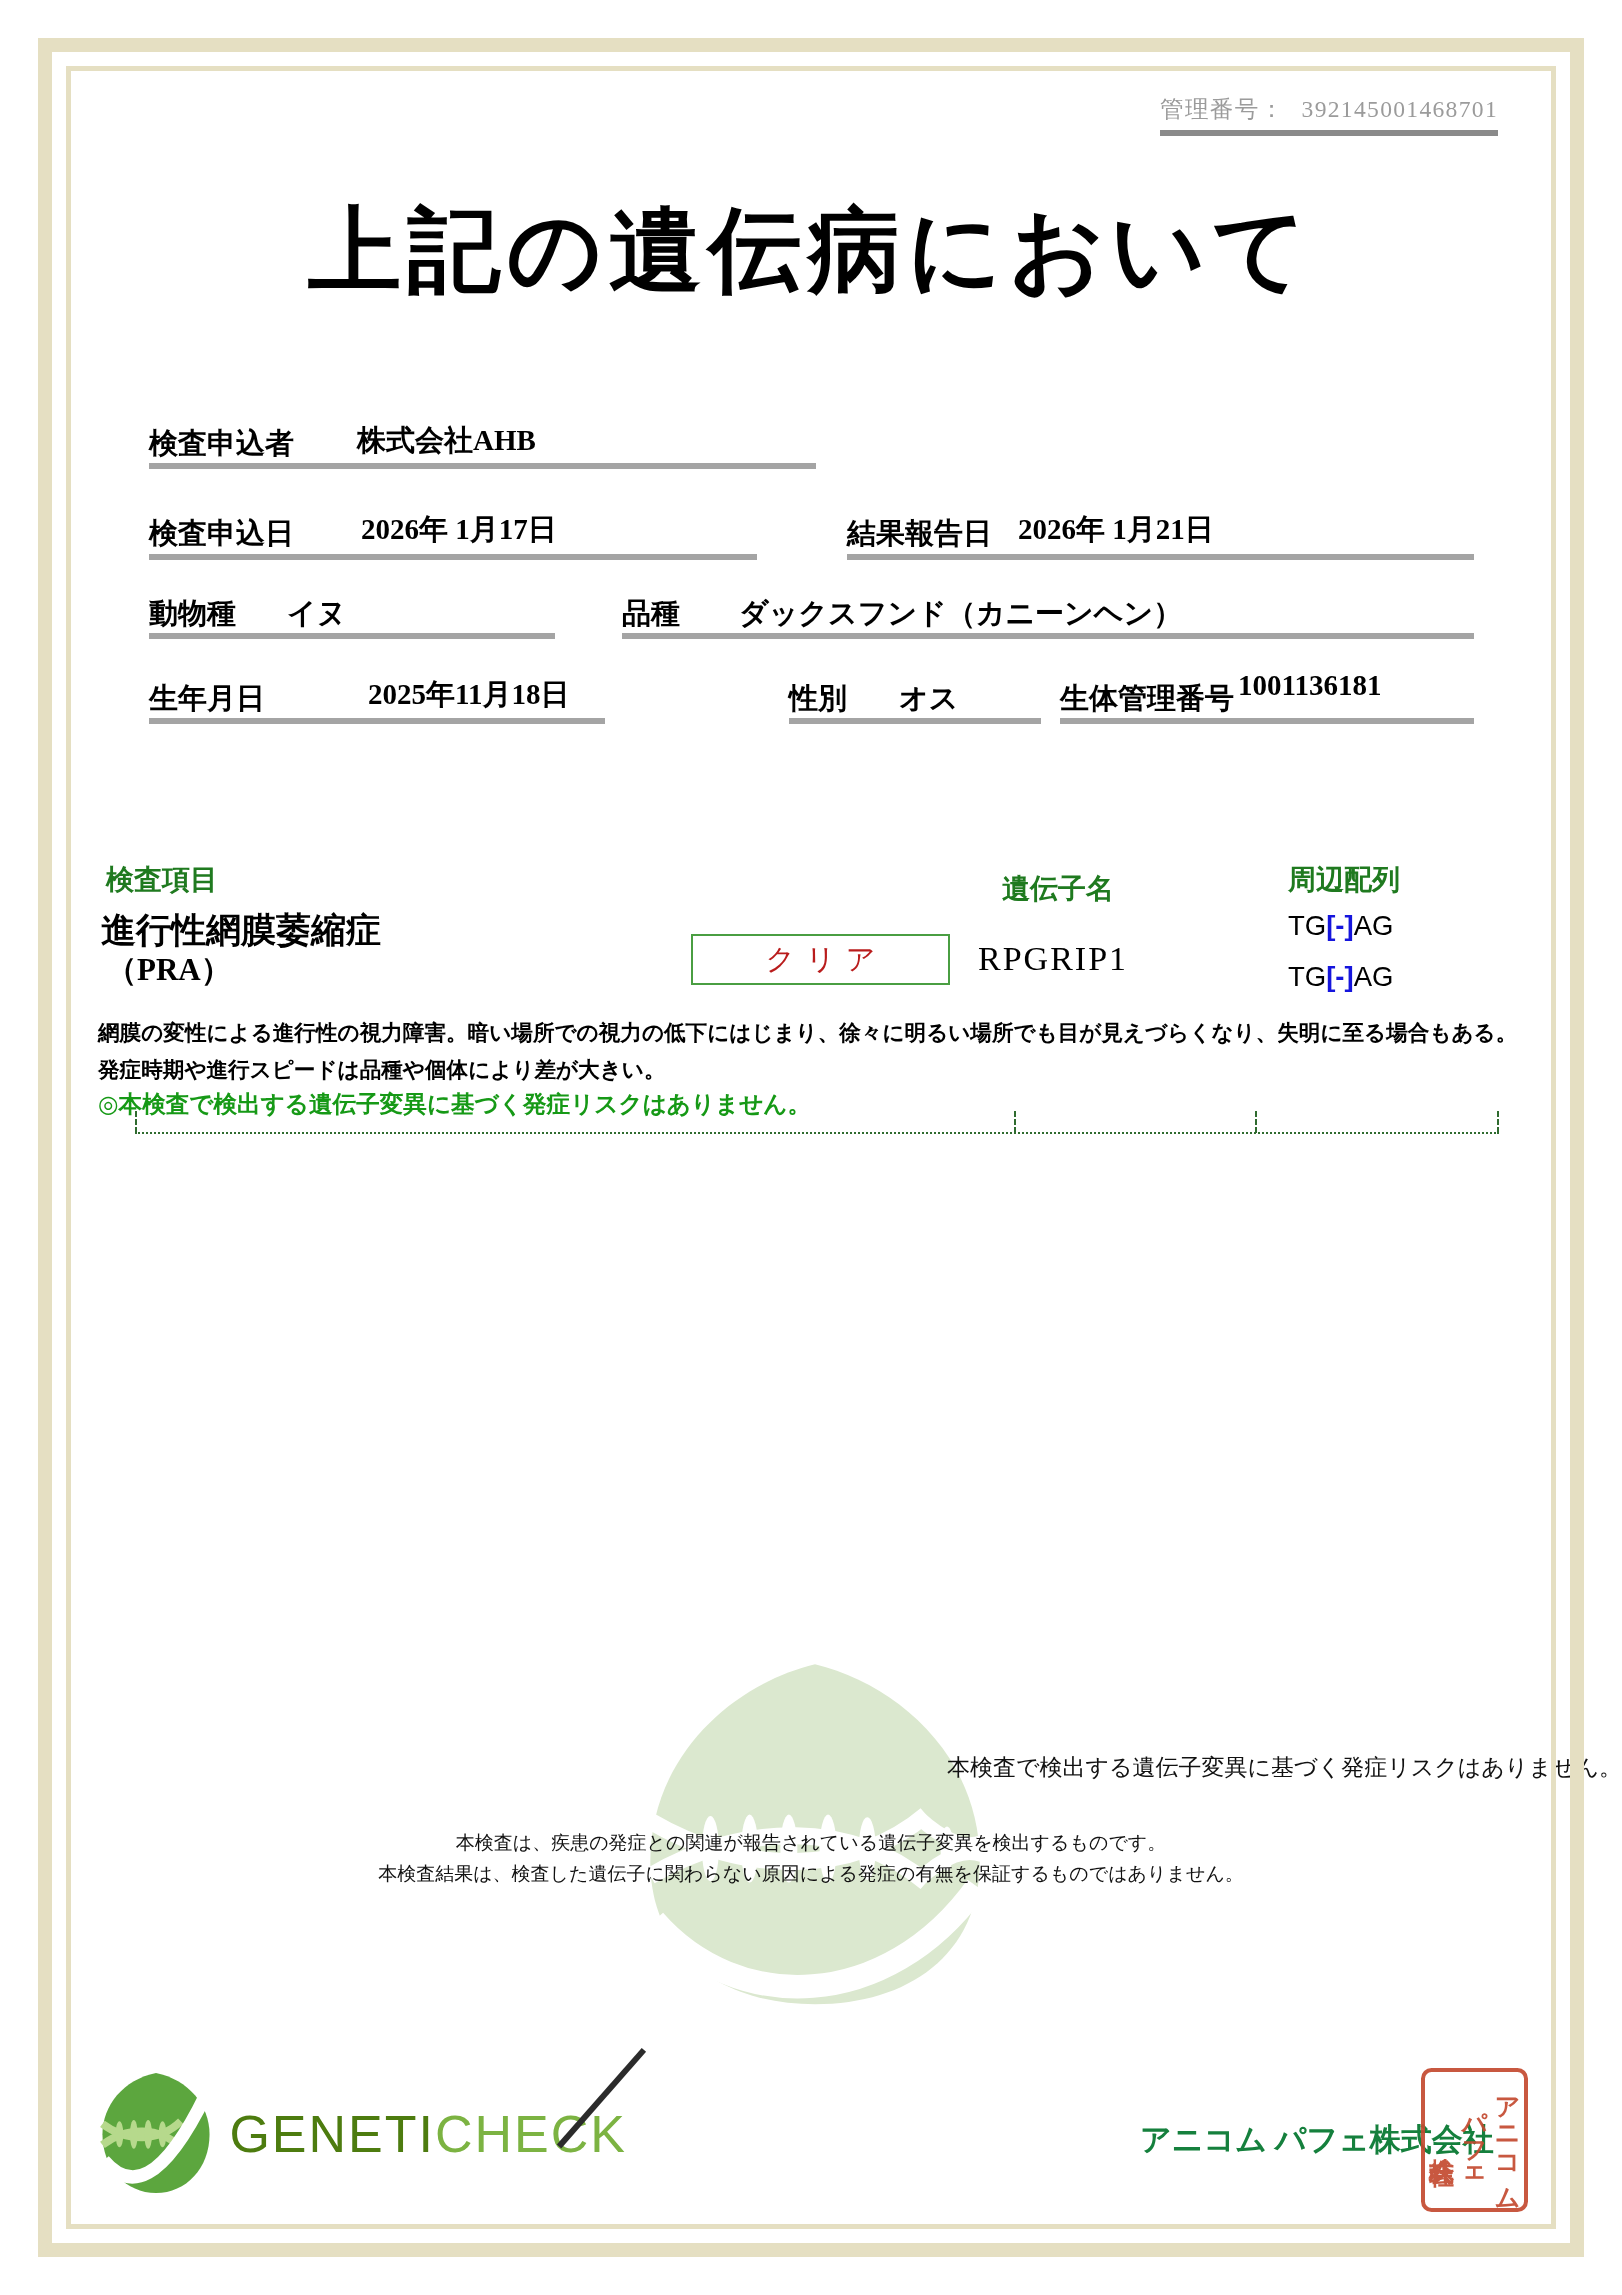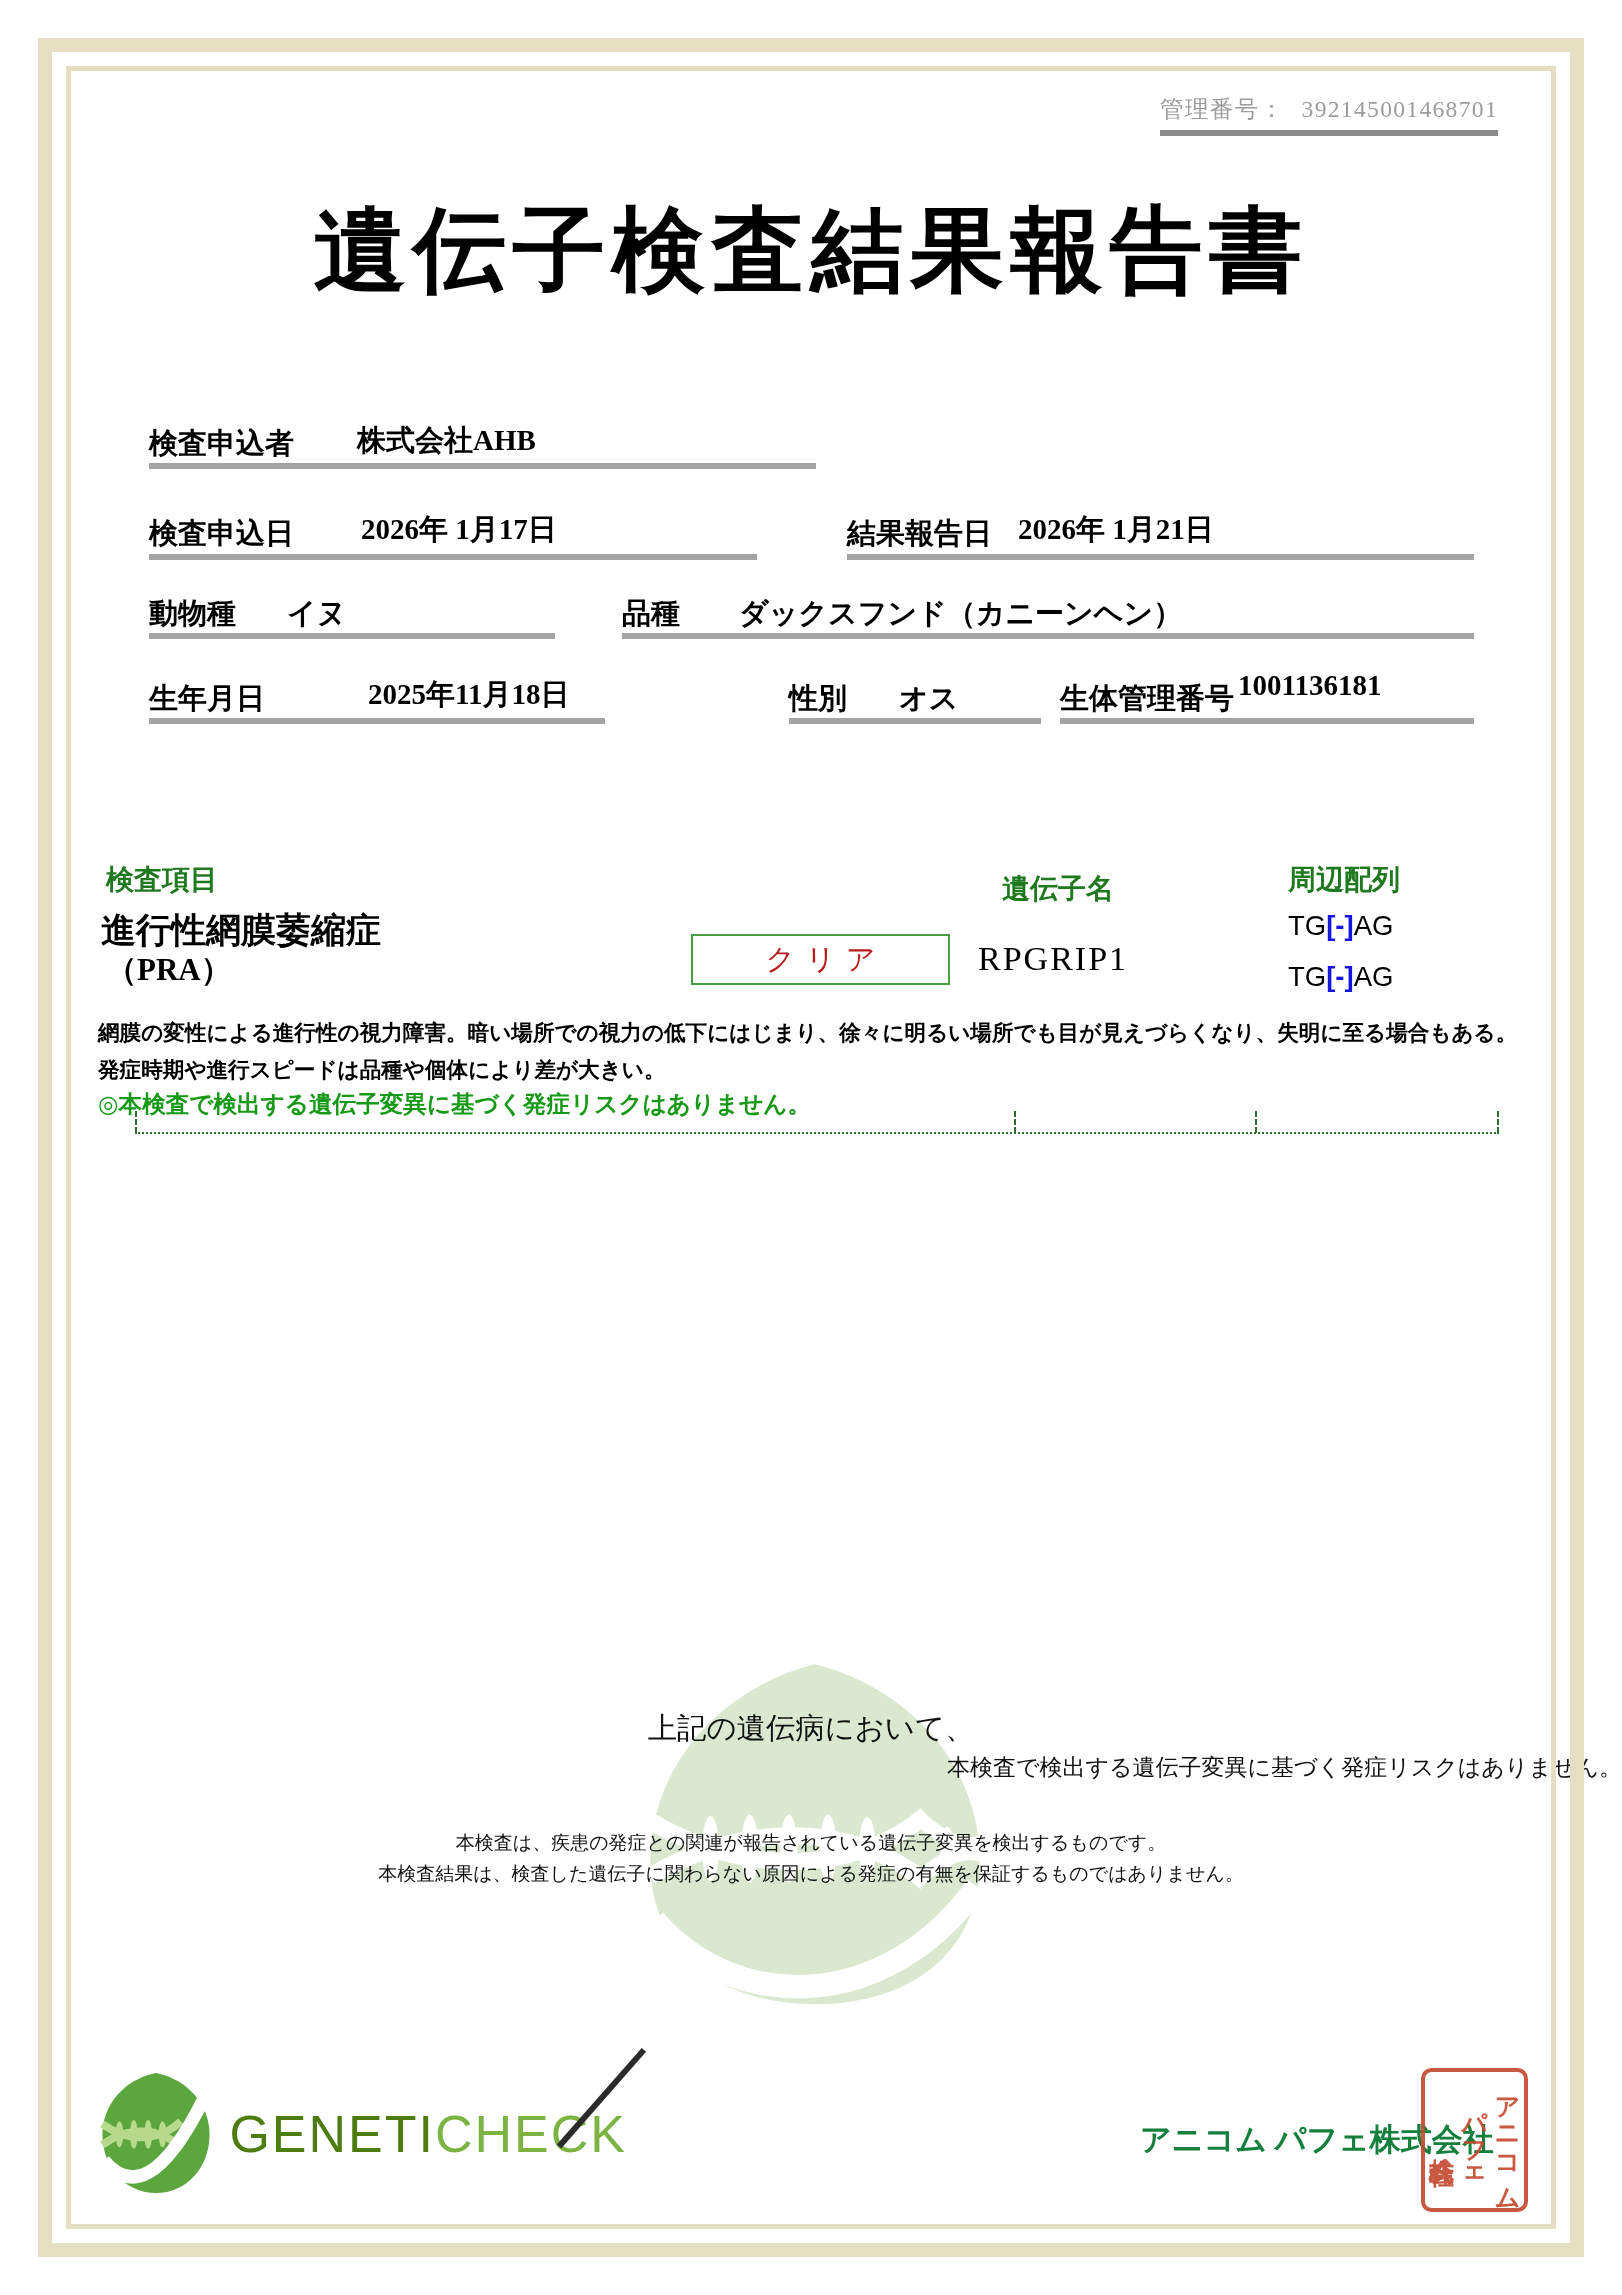--- a/index.html
+++ b/index.html
@@ -95,21 +95,21 @@
 <div class="page">
 
   <div class="frame-outer"></div>
   <div class="frame-inner"></div>
 
   <div class="mgmt">
     <span>管理番号：</span><span class="num">392145001468701</span>
   </div>
   <div class="mgmt-underline"></div>
 
-  <h1 class="title">遺伝子検査結果報告書</h1>
+  <h1 class="title">上記の遺伝病において</h1>
 
   <div class="abs flabel" style="left:149px;top:424px;">検査申込者</div>
   <div class="abs fvalue" style="left:357px;top:421px;">株式会社AHB</div>
   <div class="uline" style="left:149px;top:463px;width:667px;"></div>
 
   <div class="abs flabel" style="left:149px;top:514px;">検査申込日</div>
   <div class="abs fvalue" style="left:361px;top:510px;">2026年 1月17日</div>
   <div class="uline" style="left:149px;top:554px;width:608px;"></div>
 
   <div class="abs flabel" style="left:847px;top:514px;">結果報告日</div>
@@ -175,21 +175,20 @@
       <ellipse cx="100" cy="310" rx="13" ry="50" fill="#ffffff"></ellipse>
       <ellipse cx="160" cy="310" rx="13" ry="52" fill="#ffffff"></ellipse>
       <ellipse cx="220" cy="310" rx="13" ry="52" fill="#ffffff"></ellipse>
       <ellipse cx="280" cy="310" rx="13" ry="52" fill="#ffffff"></ellipse>
       <ellipse cx="340" cy="310" rx="13" ry="48" fill="#ffffff"></ellipse>
       <ellipse cx="462" cy="310" rx="10" ry="34" fill="#ffffff"></ellipse>
       <path d="M14,420 C140,565 370,560 508,368" stroke="#ffffff" stroke-width="36" fill="none"></path>
     </svg>
   </div>
 
-  <div class="summary1">上記の遺伝病において、</div>
   <div class="summary2">本検査で検出する遺伝子変異に基づく発症リスクはありません。</div>
   <div class="note1">本検査は、疾患の発症との関連が報告されている遺伝子変異を検出するものです。</div>
   <div class="note2">本検査結果は、検査した遺伝子に関わらない原因による発症の有無を保証するものではありません。</div>
 
   <div class="logo">
     <span>
       <svg width="118" height="128" viewBox="0 0 180 196">
         <path d="M90,6 C140,16 172,56 172,100 C172,152 136,190 90,190 C44,190 8,152 8,100 C8,56 40,16 90,6 Z" fill="#5ca63e"></path>
         <path d="M8,84 C45,112 95,112 128,80" stroke="#b6d98c" stroke-width="12" fill="none"></path>
         <path d="M8,116 C45,88 95,88 128,120" stroke="#b6d98c" stroke-width="12" fill="none"></path>

